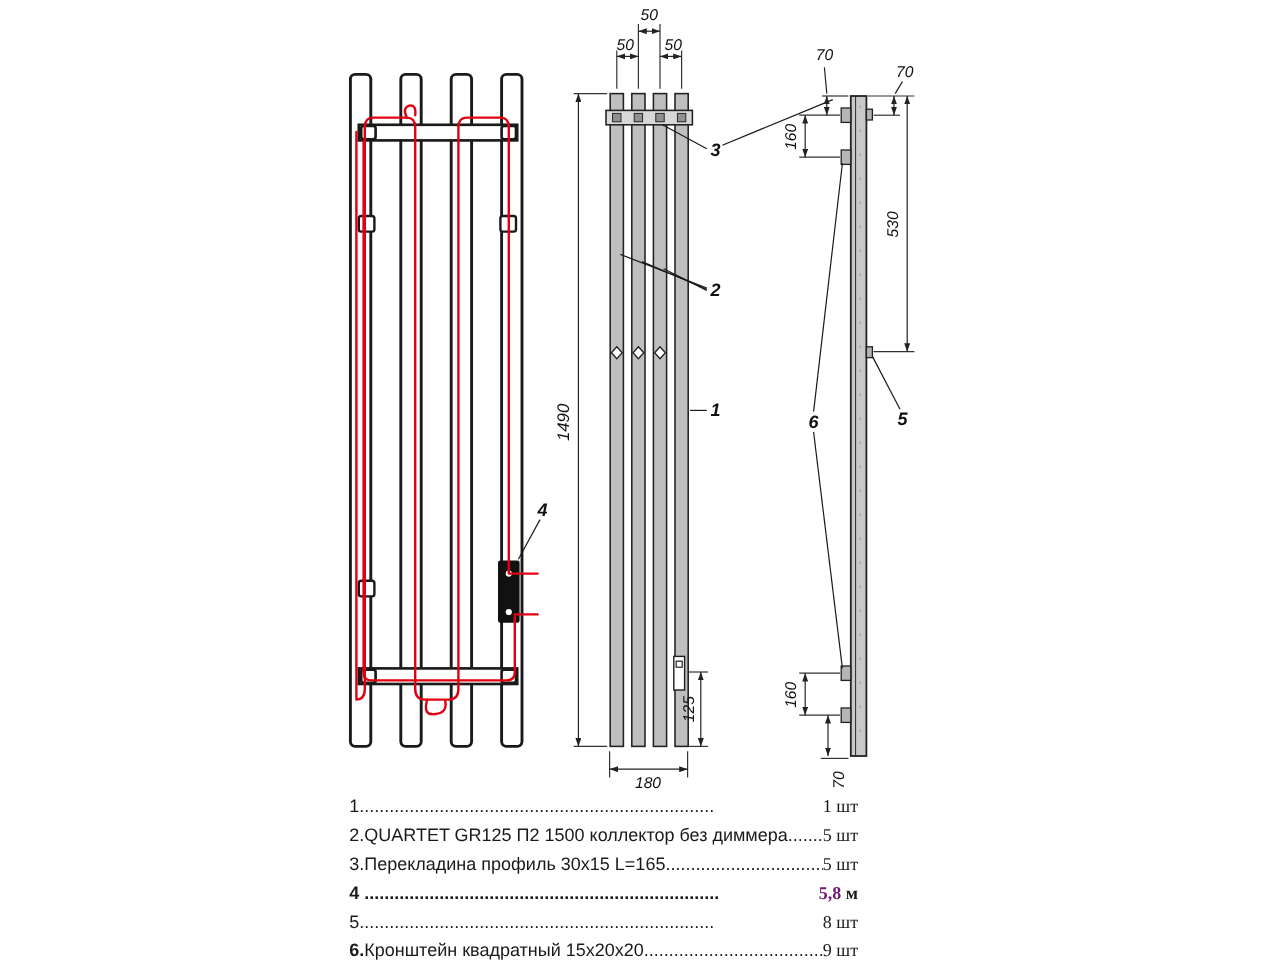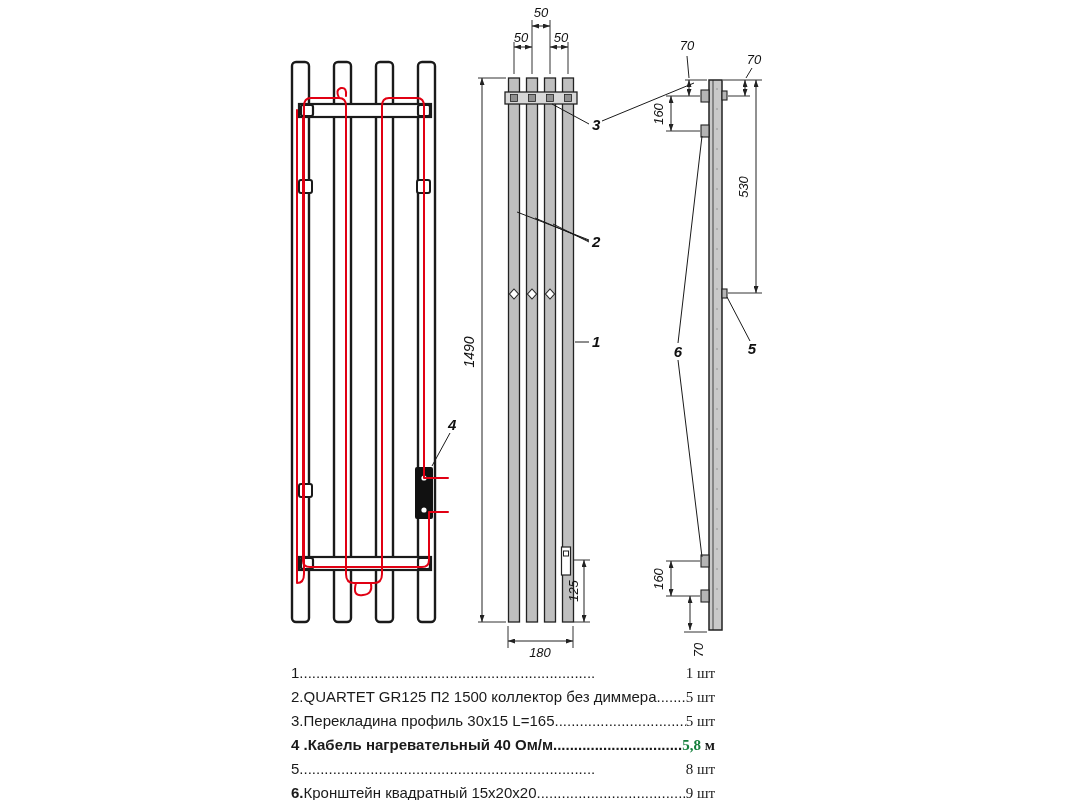--- a/index.html
+++ b/index.html
@@ -7,21 +7,21 @@
           font-family:"Liberation Sans",sans-serif;}
   .canvas svg{position:absolute;left:0;top:0;}
   svg .dim{font:italic 13px "Liberation Sans",sans-serif;fill:#111;}
   svg .dimL{font:italic 14px "Liberation Sans",sans-serif;fill:#111;}
   svg .co{font:italic bold 15px "Liberation Sans",sans-serif;fill:#111;}
   .bom{position:absolute;left:291px;top:661px;width:424px;color:#1a1a1a;font-size:15px;}
   .bom-row{display:flex;align-items:baseline;line-height:23px;white-space:nowrap;}
   .bom-row .dots{flex:1 1 auto;overflow:hidden;min-width:6px;}
   .bom-row .qty{flex:0 0 auto;font-family:Liberation Serif, serif;}
   .bold{font-weight:bold;}
-  .red{color:#15803d;font-weight:bold;}
+  .red{color:#701a75;font-weight:bold;}
 </style>
 </head>
 <body>
 
 <div class="canvas">
 
 <svg width="1067" height="800" viewBox="0 0 1067 800">
   <defs>
     <marker id="ar" markerWidth="7" markerHeight="5" refX="7" refY="2.5" orient="auto-start-reverse" markerUnits="userSpaceOnUse" viewBox="0 0 7 5">
       <path d="M0,0 L7,2.5 L0,5 Z" fill="#222"></path>
@@ -202,21 +202,20 @@
         <span class="qty">5 шт</span>
     </div>
     <div class="bom-row">
       <span>3.</span>
         <span>Перекладина профиль 30x15 L=165</span>
         <span class="dots">......................................................................</span>
         <span class="qty">5 шт</span>
     </div>
     <div class="bom-row bold">
       <span>4 .</span>
-        <span>Кабель нагревательный 40 Ом/м </span>
         <span class="dots">......................................................................</span>
         <span class="qty"><span class="red">5,8</span><span> м</span></span>
     </div>
     <div class="bom-row">
       <span>5.</span>
         <span class="dots">......................................................................</span>
         <span class="qty">8 шт</span>
     </div>
     <div class="bom-row">
       <span class="bold">6.</span>

